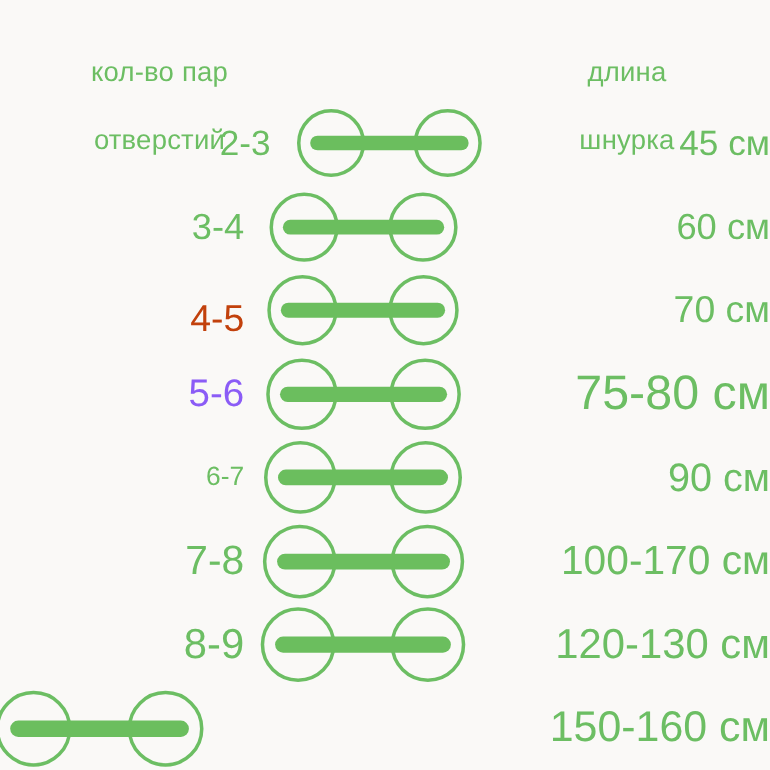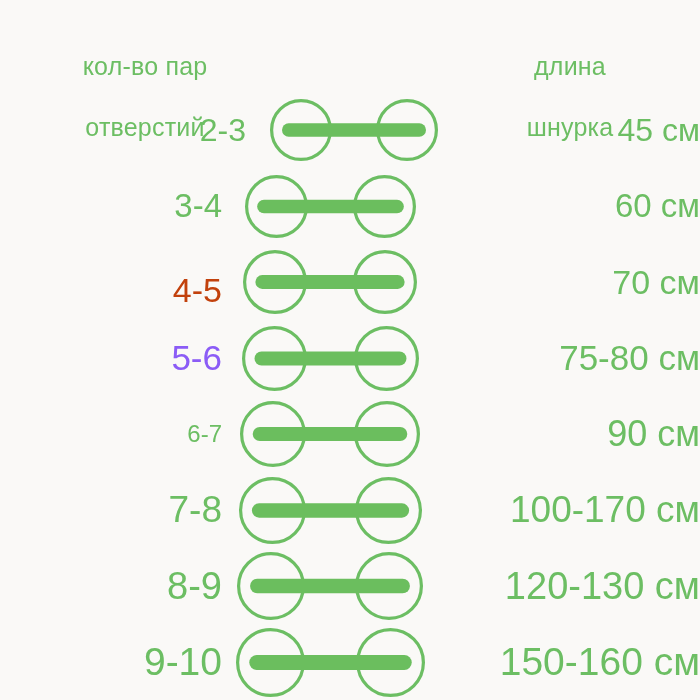--- a/index.html
+++ b/index.html
@@ -120,21 +120,21 @@
       </div>
       <div class="row">
         <div class="cell-count" style="color: #8b5cf6; font-size: 35px; padding-left: 40px;">5-6</div>
         <div class="cell-icon">
           <svg class="lace-svg" width="177" height="65" viewBox="0 0 177 65">
             <circle cx="32.5" cy="32.5" r="30.9" fill="none" stroke="#6CBE63" stroke-width="3.2"></circle>
             <circle cx="144.5" cy="32.5" r="30.9" fill="none" stroke="#6CBE63" stroke-width="3.2"></circle>
             <line x1="19.522" y1="32.5" x2="157.478" y2="32.5" stroke="#6BBE5E" stroke-width="13.975" stroke-linecap="round"></line>
           </svg>
         </div>
-        <div class="cell-len" style="color: rgb(108, 190, 99); font-size: 35px;">75-80 см</div>
+        <div class="cell-len" style="color: rgb(108, 190, 99); font-size: 44px;">75-80 см</div>
       </div>
       <div class="row">
         <div class="cell-count" style="color: rgb(108, 190, 99); font-size: 24px;">6-7</div>
         <div class="cell-icon">
           <svg class="lace-svg" width="180" height="66" viewBox="0 0 180 66">
             <circle cx="33" cy="33" r="31.4" fill="none" stroke="#6CBE63" stroke-width="3.2"></circle>
             <circle cx="147" cy="33" r="31.4" fill="none" stroke="#6CBE63" stroke-width="3.2"></circle>
             <line x1="19.812" y1="33" x2="160.188" y2="33" stroke="#6BBE5E" stroke-width="14.19" stroke-linecap="round"></line>
           </svg>
         </div>
@@ -156,21 +156,20 @@
         <div class="cell-icon">
           <svg class="lace-svg" width="186" height="68" viewBox="0 0 186 68">
             <circle cx="34" cy="34" r="32.4" fill="none" stroke="#6CBE63" stroke-width="3.2"></circle>
             <circle cx="152" cy="34" r="32.4" fill="none" stroke="#6CBE63" stroke-width="3.2"></circle>
             <line x1="20.392000000000003" y1="34" x2="165.608" y2="34" stroke="#6BBE5E" stroke-width="14.62" stroke-linecap="round"></line>
           </svg>
         </div>
         <div class="cell-len" style="color: rgb(108, 190, 99); font-size: 38px;">120-130 см</div>
       </div>
       <div class="row">
-        <div class="cell-count" style="color: rgb(108, 190, 99); font-size: 39px;">9-10</div>
         <div class="cell-icon">
           <svg class="lace-svg" width="189" height="69" viewBox="0 0 189 69">
             <circle cx="34.5" cy="34.5" r="32.9" fill="none" stroke="#6CBE63" stroke-width="3.2"></circle>
             <circle cx="154.5" cy="34.5" r="32.9" fill="none" stroke="#6CBE63" stroke-width="3.2"></circle>
             <line x1="20.682000000000002" y1="34.5" x2="168.318" y2="34.5" stroke="#6BBE5E" stroke-width="14.834999999999999" stroke-linecap="round"></line>
           </svg>
         </div>
         <div class="cell-len" style="color: rgb(108, 190, 99); font-size: 39px;">150-160 см</div>
       </div>
     </div>

